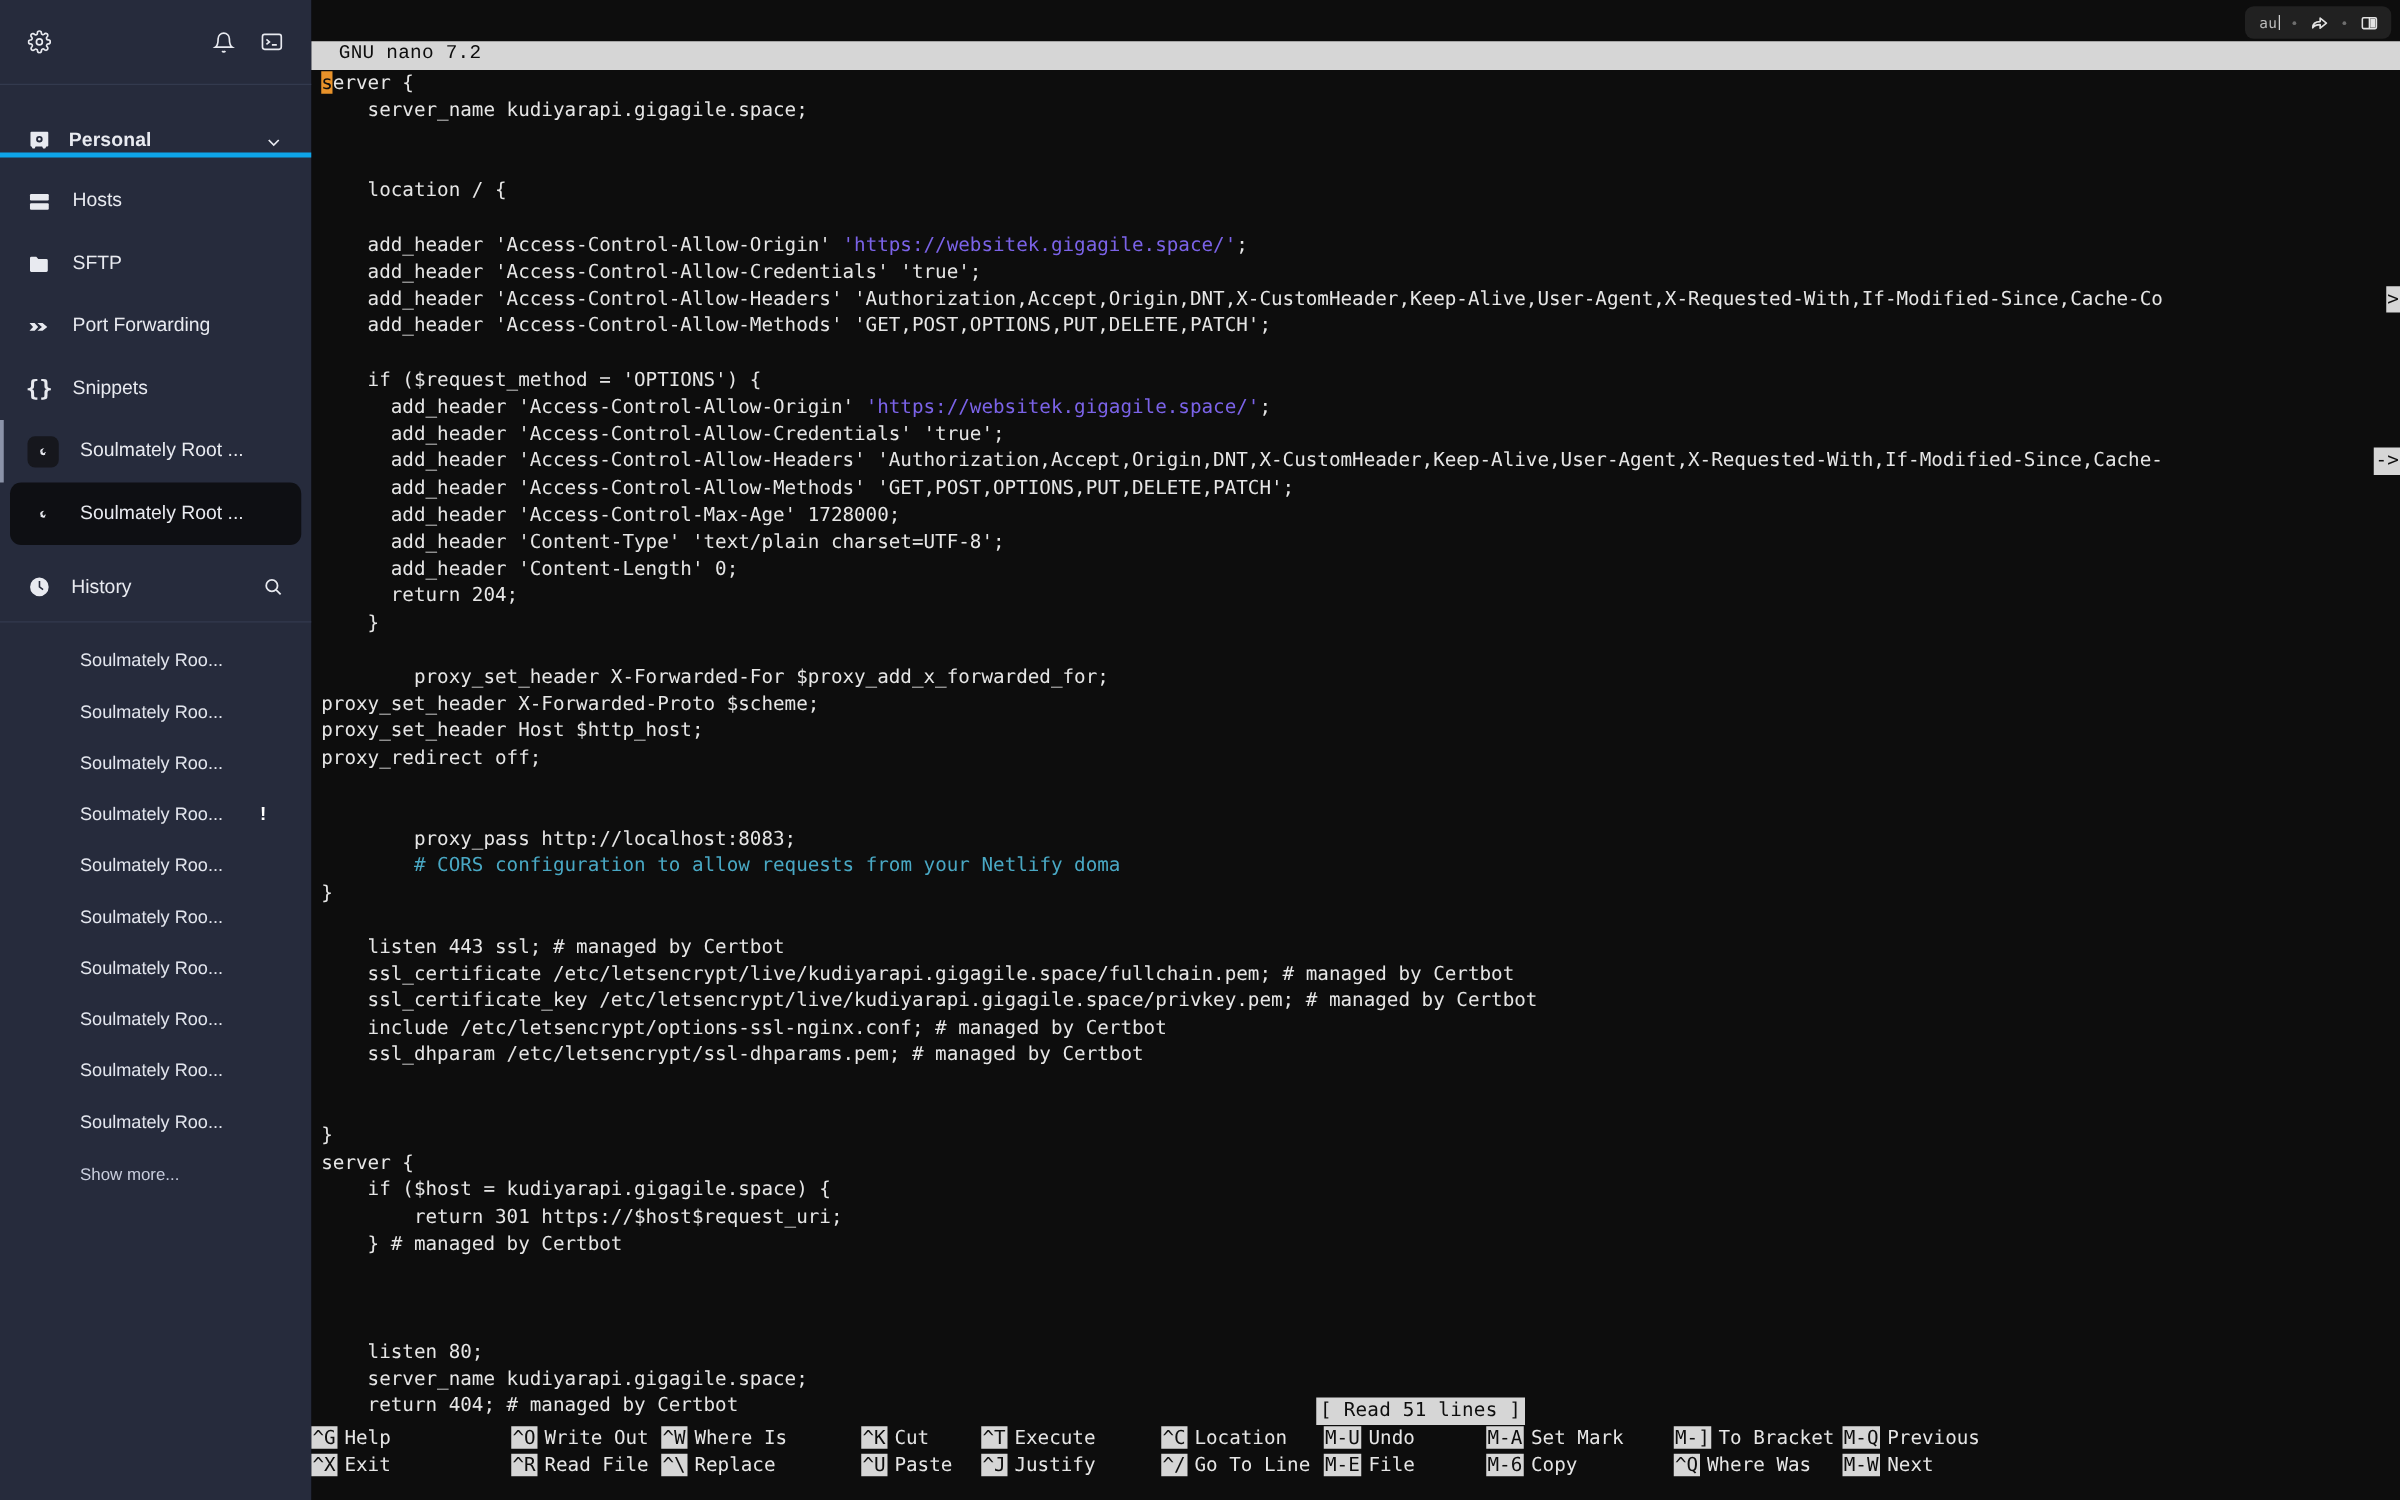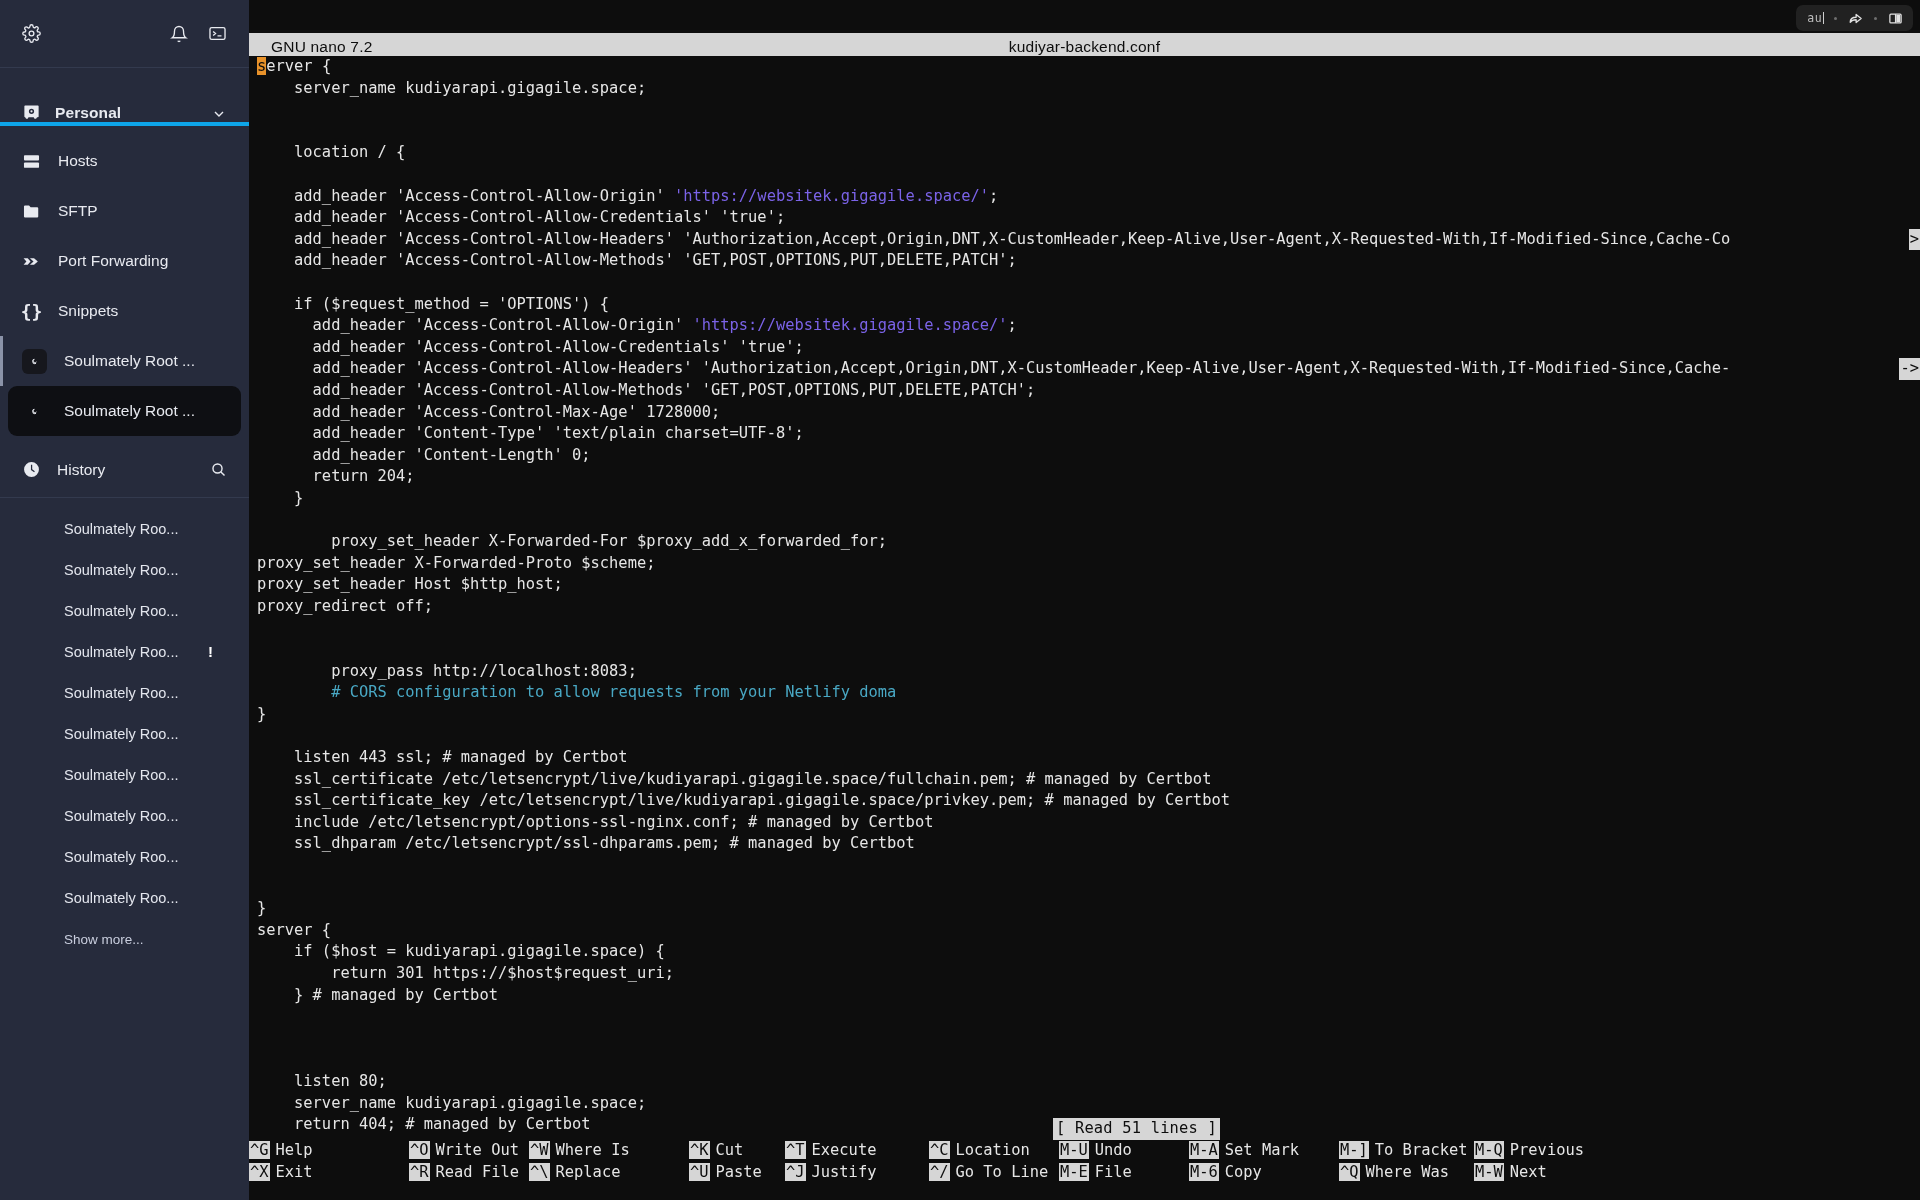--- a/index.html
+++ b/index.html
@@ -80,22 +80,22 @@
     font-family:"DejaVu Sans Mono", monospace; font-size:11.5px; color:#bdbdbd;
     padding:2px 3px 2px 5px; letter-spacing:.4px;
   }
   .win-ctrl .caret { display:inline-block; width:1px; height:12px; background:#cfcfcf; vertical-align:-2px; margin-left:1px;}
   .win-ctrl .dot { width:3px; height:3px; border-radius:50%; background:#6e6e6e; margin:0 7px; }
   .win-ctrl .ic2 { color:#e2e2e2; display:flex; align-items:center; padding:0 3px;}
 
   .nano-title {
     position:absolute; left:0; top:33px; right:0; height:23px;
     background:#d6d6d6; color:#0d0d0d;
-    font-family:Liberation Sans, sans-serif; font-size:15.5px;
-    display:flex; align-items:flex-end;
+    font-family:Liberation Mono, monospace; font-size:15.5px;
+    display:flex; align-items:flex-start;
   }
   .nano-title .ver { padding-left:22px; letter-spacing:.2px; }
   .nano-title .fname { position:absolute; left:0; right:0; text-align:center; letter-spacing:.2px; }
 
   .code {
     position:absolute; left:0; top:56px; right:0;
     font-family:"DejaVu Sans Mono", monospace;
     font-size:15.4px; line-height:21.6px;
     color:#e6e6e6; white-space:pre;
   }
@@ -300,21 +300,20 @@
         <svg width="17" height="15" viewBox="0 0 24 24" fill="none" stroke="currentColor" stroke-width="2">
           <rect x="3" y="5" width="18" height="14" rx="1.6"></rect>
           <path d="M12 5v14" stroke-width="1.8"></path>
           <rect x="13.2" y="6.4" width="6.4" height="11.2" fill="currentColor" stroke="none"></rect>
         </svg>
       </span>
     </div>
 
     <div class="nano-title">
       <span class="ver">GNU nano 7.2</span>
-      <span class="fname">kudiyar-backend.conf</span>
     </div>
 
     <div class="code" id="code-area"><div class="ln"><span class="cur">s</span><span>erver {</span></div><div class="ln"><span>    server_name kudiyarapi.gigagile.space;</span></div><div class="ln"><span></span></div><div class="ln"><span></span></div><div class="ln"><span>    location / {</span></div><div class="ln"><span></span></div><div class="ln"><span>    add_header 'Access-Control-Allow-Origin' </span><span class="url">'https://websitek.gigagile.space/'</span><span>;</span></div><div class="ln"><span>    add_header 'Access-Control-Allow-Credentials' 'true';</span></div><div class="ln"><span>    add_header 'Access-Control-Allow-Headers' 'Authorization,Accept,Origin,DNT,X-CustomHeader,Keep-Alive,User-Agent,X-Requested-With,If-Modified-Since,Cache-Co</span><span class="wrapmk">&gt;</span></div><div class="ln"><span>    add_header 'Access-Control-Allow-Methods' 'GET,POST,OPTIONS,PUT,DELETE,PATCH';</span></div><div class="ln"><span></span></div><div class="ln"><span>    if ($request_method = 'OPTIONS') {</span></div><div class="ln"><span>      add_header 'Access-Control-Allow-Origin' </span><span class="url">'https://websitek.gigagile.space/'</span><span>;</span></div><div class="ln"><span>      add_header 'Access-Control-Allow-Credentials' 'true';</span></div><div class="ln"><span>      add_header 'Access-Control-Allow-Headers' 'Authorization,Accept,Origin,DNT,X-CustomHeader,Keep-Alive,User-Agent,X-Requested-With,If-Modified-Since,Cache-</span><span class="wrapmk">-&gt;</span></div><div class="ln"><span>      add_header 'Access-Control-Allow-Methods' 'GET,POST,OPTIONS,PUT,DELETE,PATCH';</span></div><div class="ln"><span>      add_header 'Access-Control-Max-Age' 1728000;</span></div><div class="ln"><span>      add_header 'Content-Type' 'text/plain charset=UTF-8';</span></div><div class="ln"><span>      add_header 'Content-Length' 0;</span></div><div class="ln"><span>      return 204;</span></div><div class="ln"><span>    }</span></div><div class="ln"><span></span></div><div class="ln"><span>        proxy_set_header X-Forwarded-For $proxy_add_x_forwarded_for;</span></div><div class="ln"><span>proxy_set_header X-Forwarded-Proto $scheme;</span></div><div class="ln"><span>proxy_set_header Host $http_host;</span></div><div class="ln"><span>proxy_redirect off;</span></div><div class="ln"><span></span></div><div class="ln"><span></span></div><div class="ln"><span>        proxy_pass http://localhost:8083;</span></div><div class="ln"><span>        </span><span class="cmt"># CORS configuration to allow requests from your Netlify doma</span></div><div class="ln"><span>}</span></div><div class="ln"><span></span></div><div class="ln"><span>    listen 443 ssl; # managed by Certbot</span></div><div class="ln"><span>    ssl_certificate /etc/letsencrypt/live/kudiyarapi.gigagile.space/fullchain.pem; # managed by Certbot</span></div><div class="ln"><span>    ssl_certificate_key /etc/letsencrypt/live/kudiyarapi.gigagile.space/privkey.pem; # managed by Certbot</span></div><div class="ln"><span>    include /etc/letsencrypt/options-ssl-nginx.conf; # managed by Certbot</span></div><div class="ln"><span>    ssl_dhparam /etc/letsencrypt/ssl-dhparams.pem; # managed by Certbot</span></div><div class="ln"><span></span></div><div class="ln"><span></span></div><div class="ln"><span>}</span></div><div class="ln"><span>server {</span></div><div class="ln"><span>    if ($host = kudiyarapi.gigagile.space) {</span></div><div class="ln"><span>        return 301 https://$host$request_uri;</span></div><div class="ln"><span>    } # managed by Certbot</span></div><div class="ln"><span></span></div><div class="ln"><span></span></div><div class="ln"><span></span></div><div class="ln"><span>    listen 80;</span></div><div class="ln"><span>    server_name kudiyarapi.gigagile.space;</span></div><div class="ln"><span>    return 404; # managed by Certbot</span></div></div>
 
     <div class="statusmsg">[ Read 51 lines ]</div>
 
     <div class="helpbar">
       <div class="helprow" id="helprow1" style="position: relative;">
           <div class="hcell" style="position: absolute; left: 0px;">
             <span class="hkey">^G</span>

